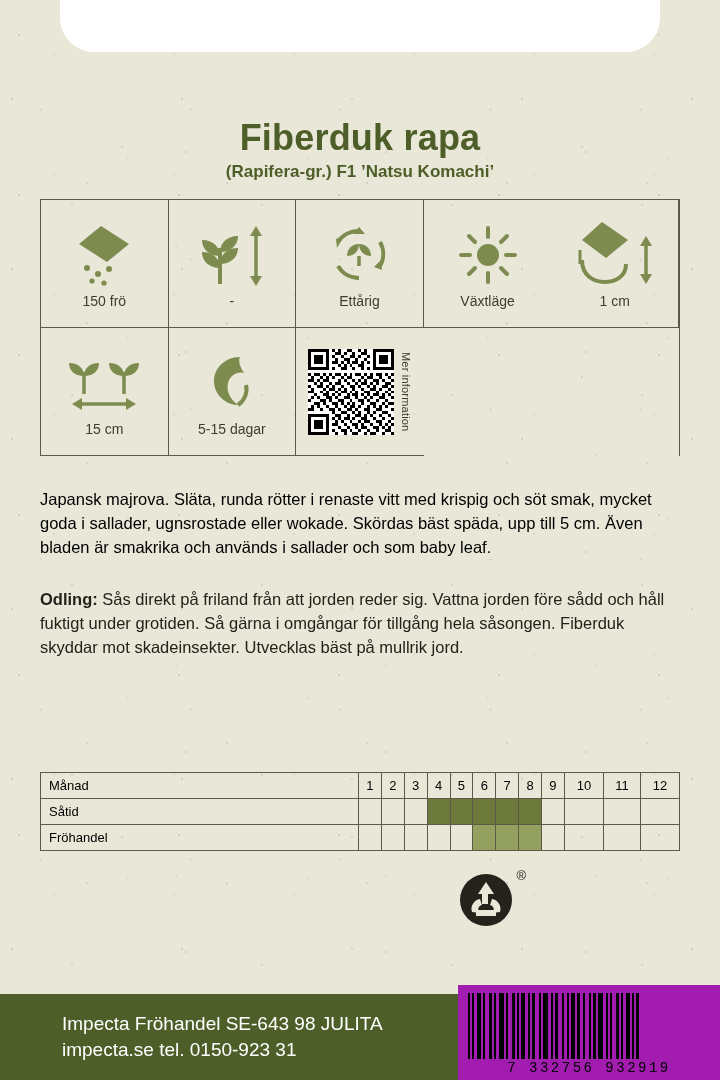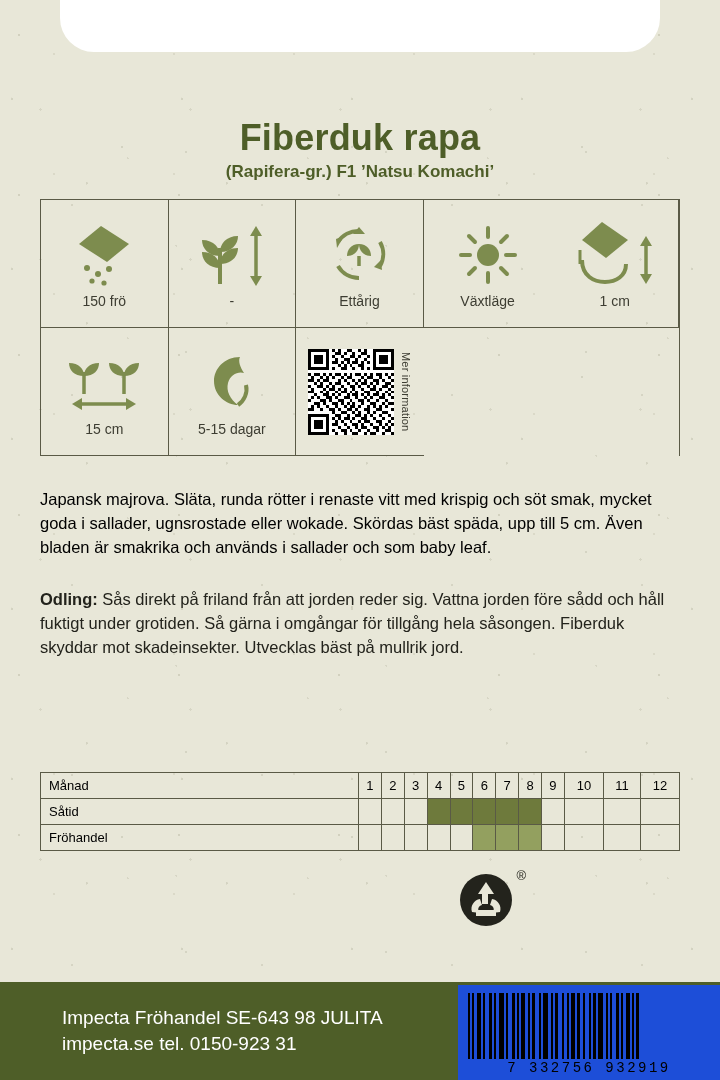--- a/index.html
+++ b/index.html
@@ -156,37 +156,37 @@
   }
   .recycle .reg {
     position: absolute; right: -12px; top: -4px;
     font-size: 13px; color: #23231c;
   }
 
   
   .footer {
     position: absolute;
     left: 0; bottom: 0;
-    width: 720px; height: 98px;
+    width: 720px; height: 86px;
     background: #4e5e28;
     z-index: 4;
     display: flex;
     align-items: center;
   }
   .footer-text {
     color: #ffffff;
     font-size: 19px;
     line-height: 1.35;
     padding-left: 62px;
   }
   .barcode-box {
     position: absolute;
     right: 0; bottom: 0;
     width: 262px; height: 95px;
-    background: #1d4ed8;
+    background: #a21caf;
     padding: 8px 10px 4px 10px;
     display: flex;
     flex-direction: column;
     align-items: stretch;
   }
   .barcode-bars {
     flex: 1;
     display: flex;
     align-items: stretch;
     gap: 0;

